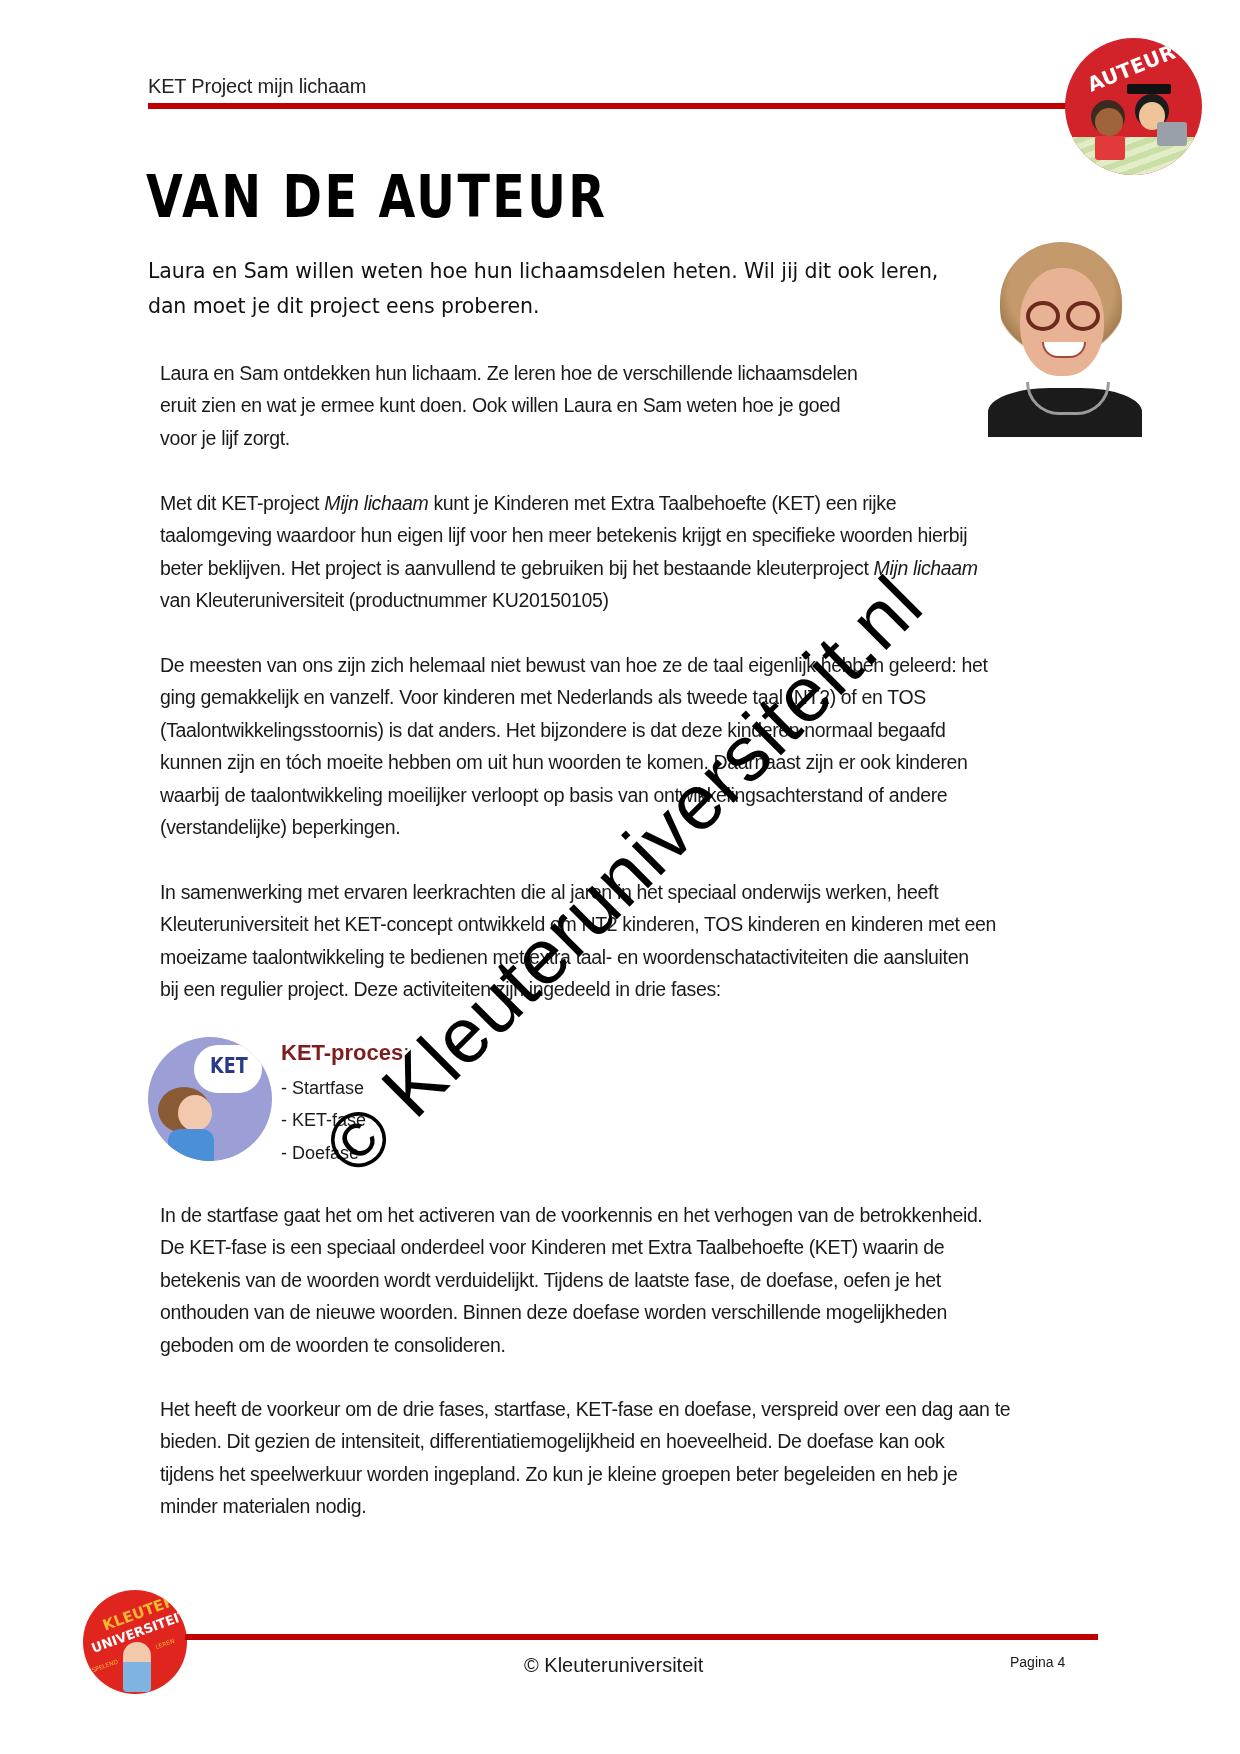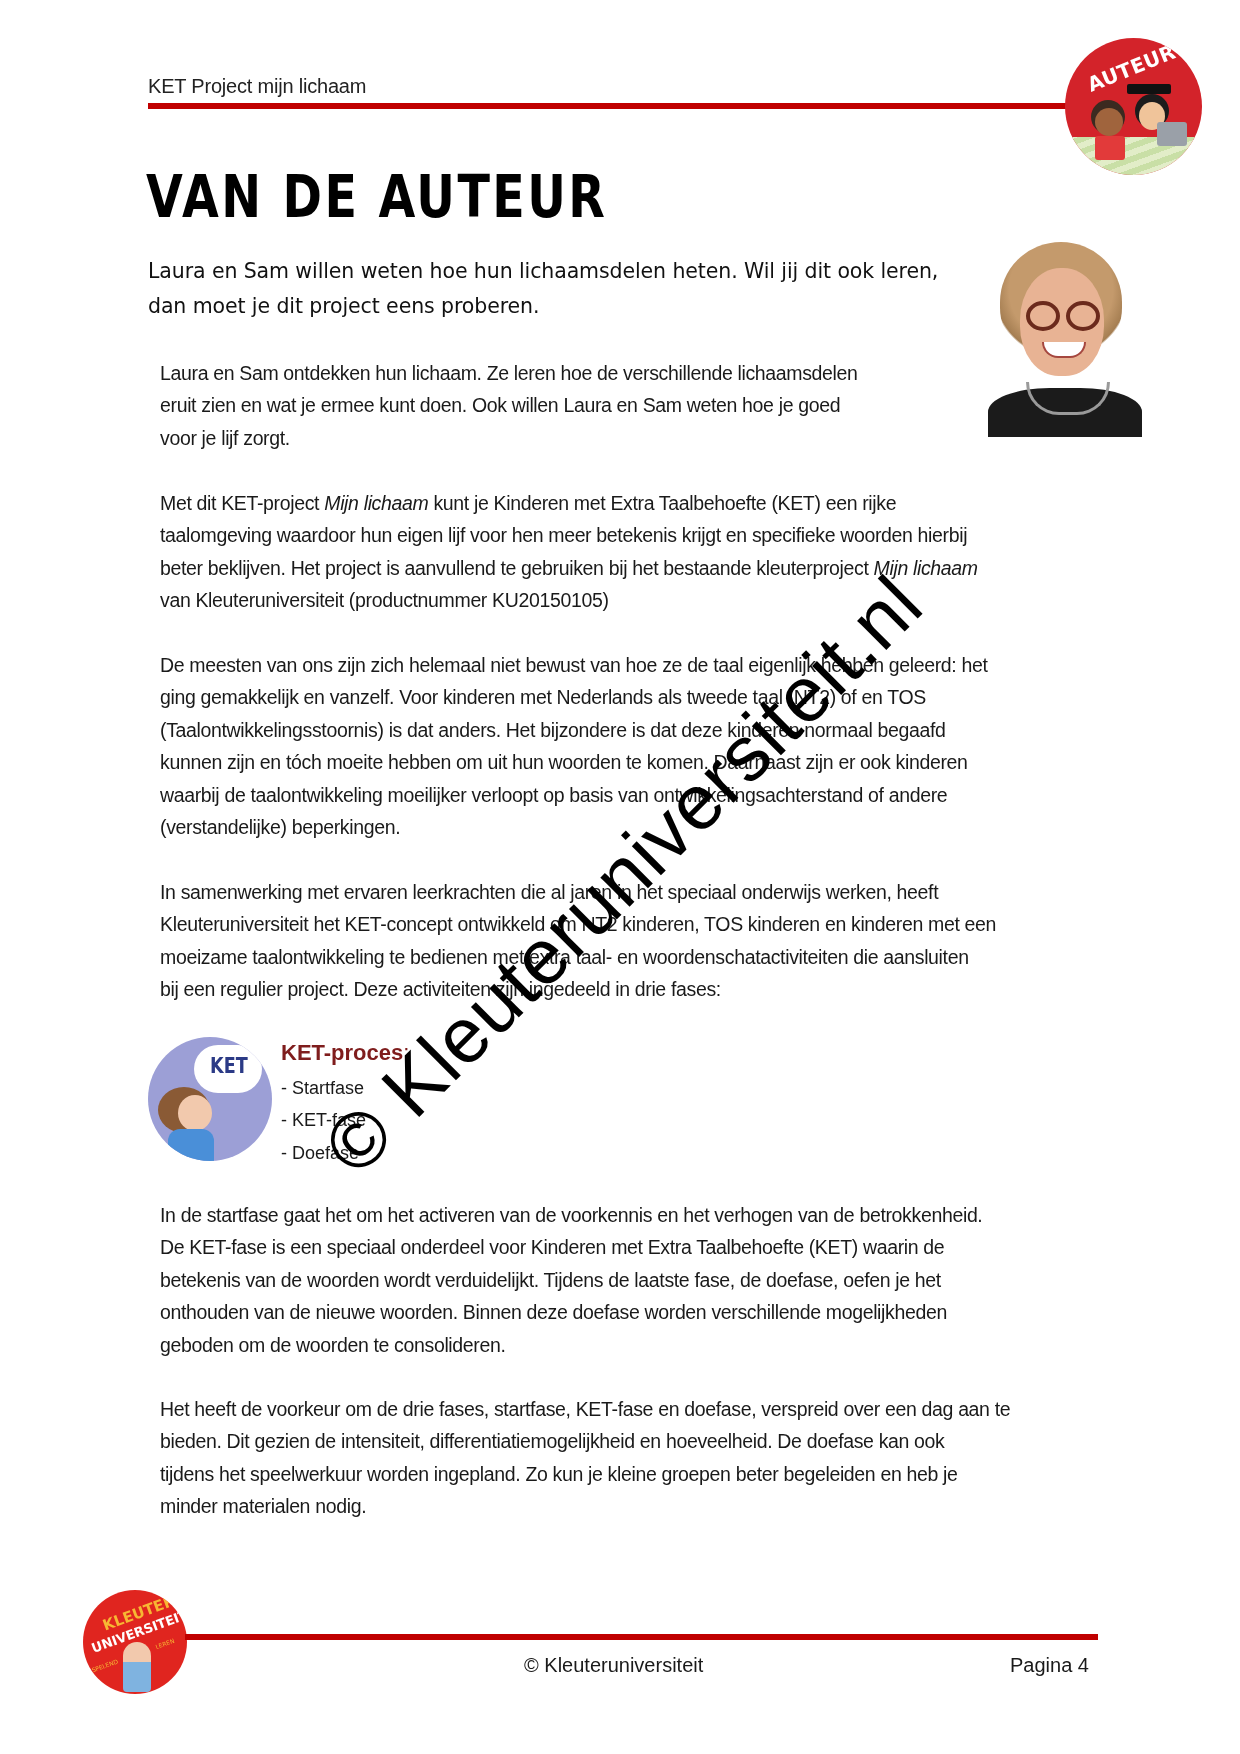--- a/index.html
+++ b/index.html
@@ -58,21 +58,21 @@
     .ket-girl-hair { position: absolute; left: 10px; top: 50px; width: 52px; height: 46px; border-radius: 50%; background: #8a5a35; }
     .ket-girl-face { position: absolute; left: 30px; top: 58px; width: 34px; height: 36px; border-radius: 50%; background: #f2c9ad; }
     .ket-girl-body { position: absolute; left: 20px; top: 92px; width: 46px; height: 40px; border-radius: 12px 12px 0 0; background: #4a8fd8; }
     .ket-title { left: 281px; top: 1040px; font-size: 22px; font-weight: bold; color: #7f1d1d; }
     .ket-title span.colon { font-weight: normal; }
     .ket-list { left: 281px; top: 1072px; font-size: 18px; line-height: 32.4px; color: #1a1a1a; }
 
     
     .footer-rule { left: 185px; top: 1634px; width: 913px; height: 6px; background: #c00000; }
     .footer-copy { left: 524px; top: 1654px; font-size: 20px; color: #1a1a1a; }
-    .footer-page { left: 1010px; top: 1654px; font-size: 20px; color: #1a1a1a; }
+    .footer-page { left: 1010px; top: 1654px; font-size: 14px; color: #1a1a1a; }
     .badge-ku { left: 83px; top: 1590px; width: 104px; height: 104px; background: #e0251f; }
     .badge-ku .l1 { position: absolute; left: 18px; top: 14px; color: #f7b733; font-family: "DejaVu Sans", sans-serif;
       font-weight: bold; font-size: 15px; transform: rotate(-20deg); }
     .badge-ku .l2 { position: absolute; left: 6px; top: 34px; color: #ffffff; font-family: "DejaVu Sans", sans-serif;
       font-weight: bold; font-size: 13px; transform: rotate(-20deg); }
     .badge-ku .l3 { position: absolute; left: 8px; top: 72px; color: #f7b733; font-family: "DejaVu Sans", sans-serif;
       font-size: 6px; transform: rotate(-20deg); }
     .badge-ku .l4 { position: absolute; left: 72px; top: 50px; color: #f7b733; font-family: "DejaVu Sans", sans-serif;
       font-size: 6px; transform: rotate(-20deg); }
     .badge-ku .kidfig { position: absolute; left: 40px; top: 52px; width: 28px; height: 50px; border-radius: 14px 14px 4px 4px;

